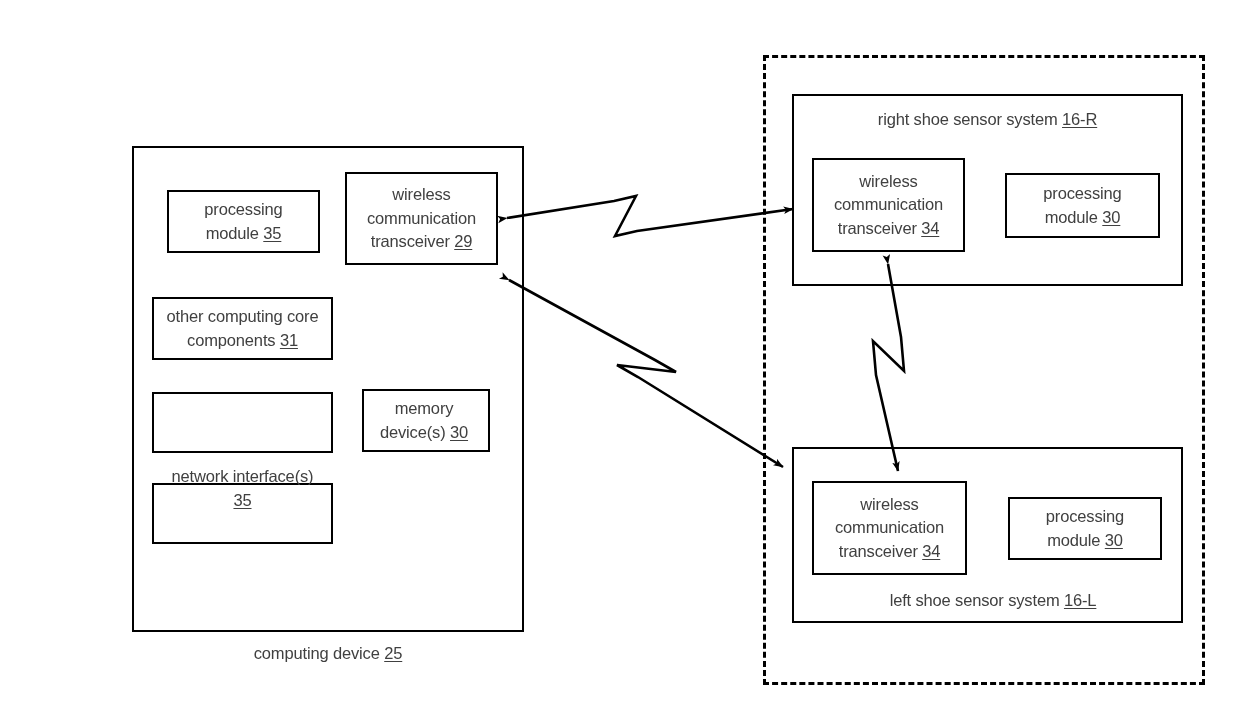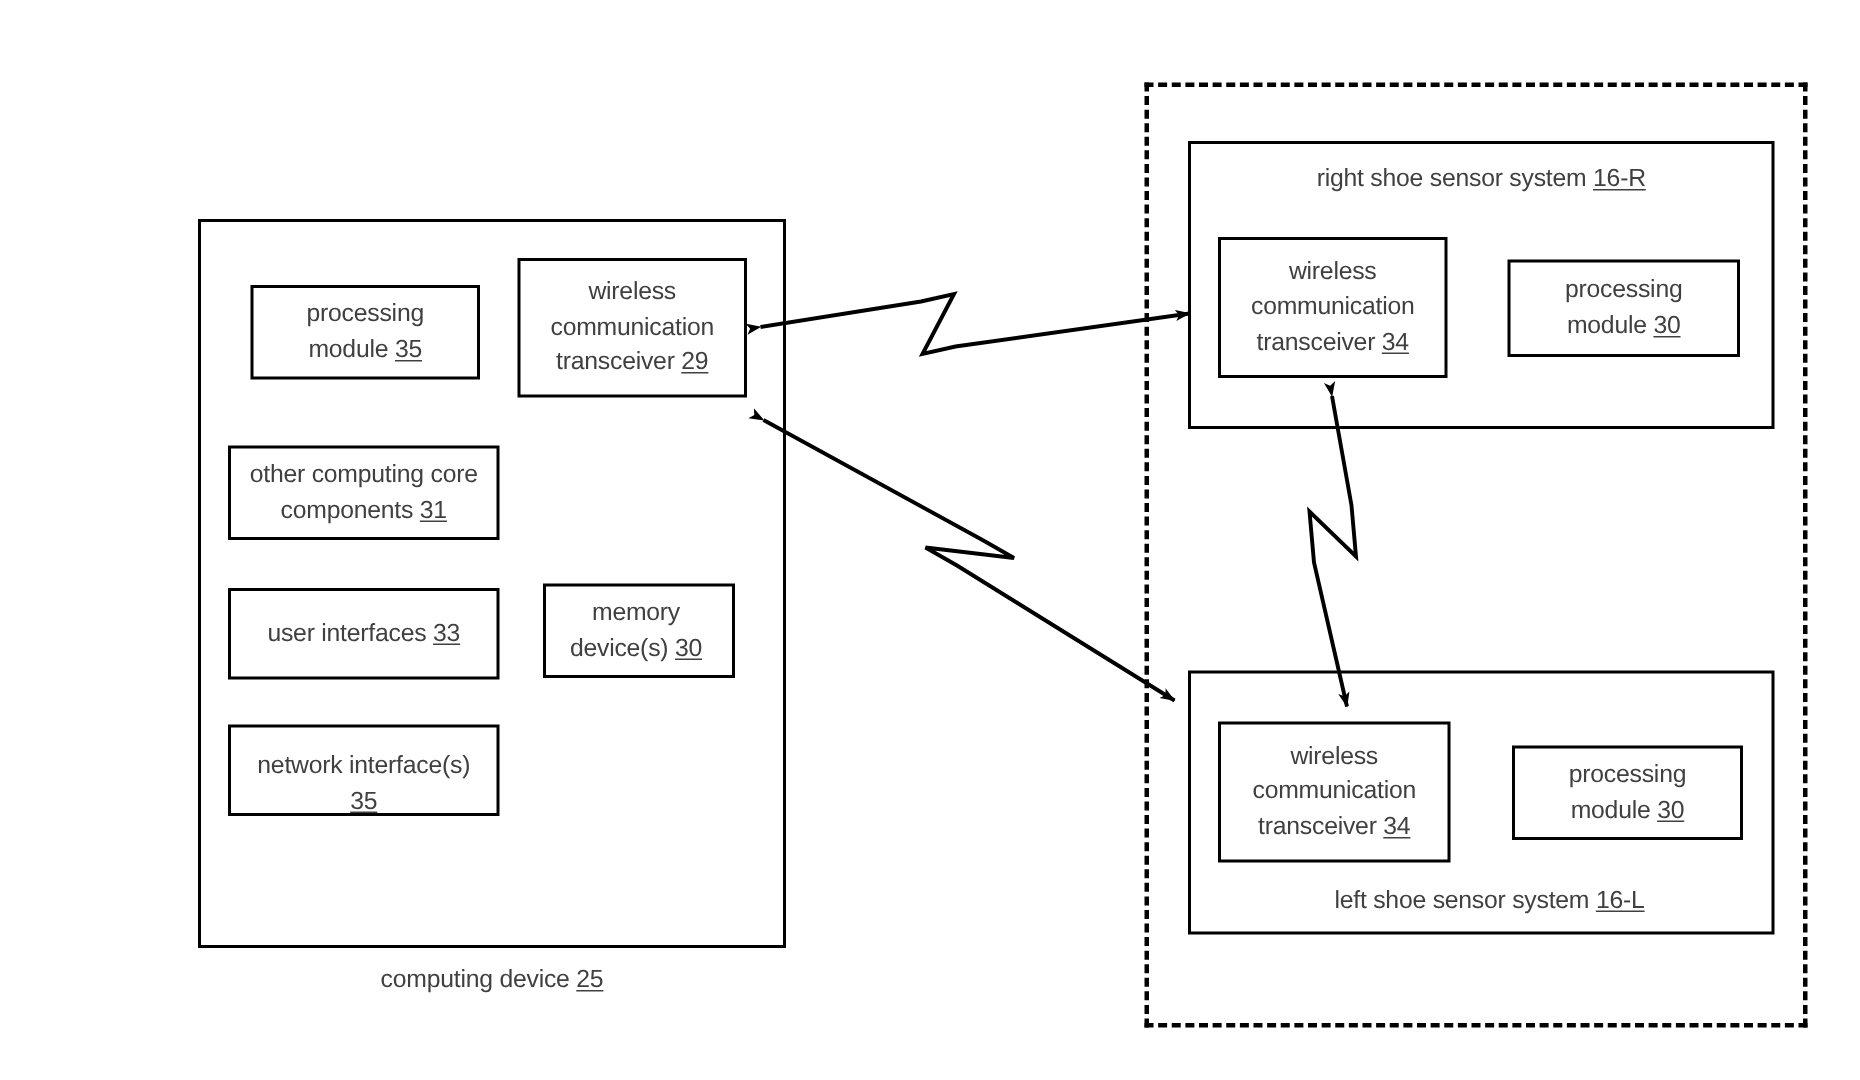--- a/index.html
+++ b/index.html
@@ -77,32 +77,29 @@
 transceiver </span><span class="ref">29</span></span>
   </div>
 
   <div class="box" style="left:152px; top:297px; width:181px; height:63px;"></div>
   <div class="centered-label" style="left:152px; top:297px; width:181px; height:63px;">
     <span style="white-space: pre-line;"><span>other computing core
 components </span><span class="ref">31</span></span>
   </div>
 
   <div class="box" style="left:152px; top:392px; width:181px; height:61px;"></div>
-  <div class="centered-label" style="left:152px; top:392px; width:181px; height:61px;">
-    <span><span>user interfaces </span><span class="ref">33</span></span>
-  </div>
 
   <div class="box" style="left:362px; top:389px; width:128px; height:63px;"></div>
   <div class="centered-label" style="left:362px; top:389px; width:124px; height:63px;">
     <span style="white-space: pre-line;"><span>memory
 device(s) </span><span class="ref">30</span></span>
   </div>
 
   <div class="box" style="left:152px; top:483px; width:181px; height:61px;"></div>
-  <div class="centered-label" style="left:152px; top:492px; width:181px; height:61px;border-radius:19px;">
+  <div class="centered-label" style="left:152px; top:458px; width:181px; height:61px;border-radius:19px;">
     <span style="white-space: pre-line;"><span>network interface(s)
 </span><span class="ref">35</span></span>
   </div>
 
   <div class="centered-label" style="left:132px; top:598px; width:392px; height:28px;margin-top:42px;">
     <span><span>computing device </span><span class="ref">25</span></span>
   </div>
 
   <div class="dashed-box" style="left:763px; top:55px; width:442px; height:630px;"></div>
 

